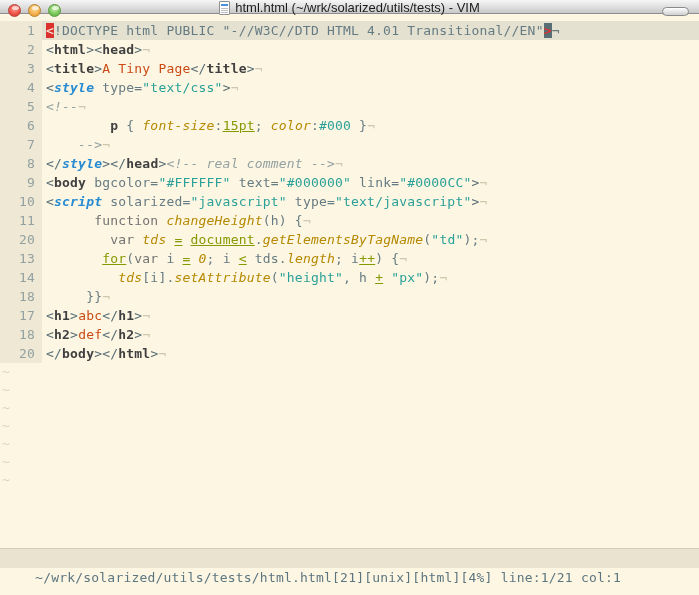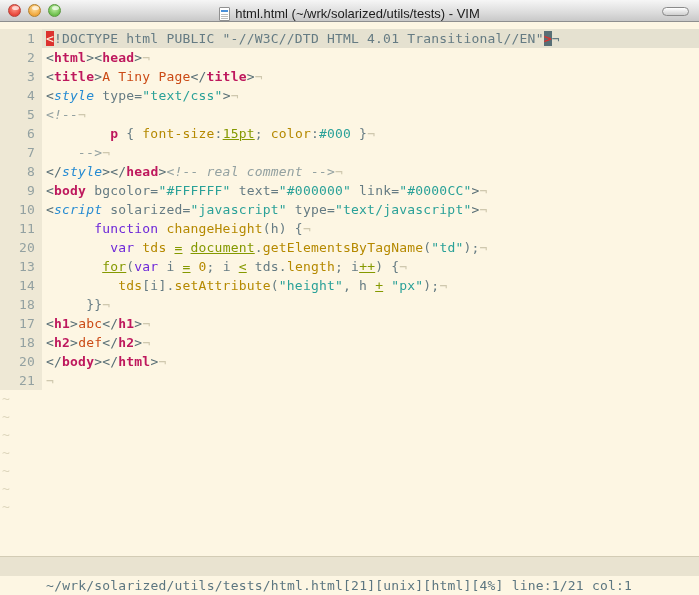--- a/index.html
+++ b/index.html
@@ -3,24 +3,24 @@
 <meta charset="utf-8">
 <style>
   * { margin:0; padding:0; box-sizing:border-box; }
   html,body { background:#ffffff; }
   .window {
     position:relative; width:699px; height:595px; overflow:hidden;
     background:#fdf6e3; font-family:"DejaVu Sans Mono", monospace;
   }
   
   .titlebar {
-    position:relative; height:22px;
+    position:relative; height:14px;
     background:linear-gradient(#f6f6f6, #dcdcdc 60%, #c8c8c8);
     border-bottom:1px solid #8e8e8e;
-    display:flex; align-items:flex-end; justify-content:center;
+    display:flex; align-items:flex-start; justify-content:center;
   }
   .lights { position:absolute; left:8px; top:4px; display:flex; gap:7px; }
   .light { width:13px; height:13px; border-radius:50%; position:relative; }
   .light::after {
     content:""; position:absolute; left:3px; top:1px; width:7px; height:4px;
     border-radius:50%; background:rgba(255,255,255,.65);
   }
   .light.red    { background:radial-gradient(circle at 50% 35%, #ff9a8a, #e8463a 70%); border:1px solid #b5423a; }
   .light.yellow { background:radial-gradient(circle at 50% 35%, #ffe0a0, #f0a63c 70%); border:1px solid #b3812f; }
   .light.green  { background:radial-gradient(circle at 50% 35%, #c4f0a8, #6cbf4c 70%); border:1px solid #5a9840; }
@@ -51,36 +51,36 @@
     width:42px; padding-right:7px; flex:0 0 42px; text-align:right;
     background:#eee8d5; color:#93a1a1;
   }
   .code { flex:1; padding-left:4px; white-space:pre; color:#657b83; }
   .row.hl .code { background:#e5e1d0; }
   .tilde { height:18px; line-height:18px; font-size:13px; padding-left:2px; color:#ddd6bc; }
   
   .tk-gy { color:#657b83; }
   .tk-cm { color:#93a1a1; font-style:italic; }
   .tk-tg { color:#586e75; }
-  .tk-tn { color:#be185d; font-weight:bold; }
-  .tk-ts { color:#268bd2; font-style:italic; }
-  .tk-bl { color:#6d28d9; }
+  .tk-tn { color:#404040; font-weight:bold; }
+  .tk-ts { color:#268bd2; font-style:italic;font-weight:bold; }
+  .tk-bl { color:#737373; }
   .tk-cy { color:#2aa198; }
-  .tk-yl { color:#b58900; }
+  .tk-yl { color:#b58900;font-style:italic; }
   .tk-gr { color:#859900;text-decoration:underline; }
   .tk-or { color:#cb4b16;margin-top:41px; }
   .tk-cur { background:#dc322f; color:#fdf6e3; }
   .tk-mp  { background:#586e75; color:#dc322f; font-weight:bold; }
   .eol-d { color:#657b83; }
   .eol-l { color:#cfc8ae; }
   
   .statusbar {
     height:20px; line-height:19px; font-size:13px; letter-spacing:0.2px;
     background:#e9e3d0; border-top:1px solid #d3ccb5;
-    color:#5c7680; padding-left:14px; white-space:pre;
+    color:#5c7680; padding-left:3px; white-space:pre;
   }
   .cmdline { height:19px; background:#fdf6e3; }
 </style>
 </head>
 <body>
 
 <div class="window">
 
   <div class="titlebar">
     <div class="lights">
@@ -162,24 +162,20 @@
           <span class="code"><span class="tk-tg">&lt;</span><span class="tk-tn">h1</span><span class="tk-tg">&gt;</span><span class="tk-or">abc</span><span class="tk-tg">&lt;/</span><span class="tk-tn">h1</span><span class="tk-tg">&gt;</span><span class="eol-l">¬</span></span>
         </div>
         <div class="row">
           <span class="lnum">18</span>
           <span class="code"><span class="tk-tg">&lt;</span><span class="tk-tn">h2</span><span class="tk-tg">&gt;</span><span class="tk-or">def</span><span class="tk-tg">&lt;/</span><span class="tk-tn">h2</span><span class="tk-tg">&gt;</span><span class="eol-l">¬</span></span>
         </div>
         <div class="row">
           <span class="lnum">20</span>
           <span class="code"><span class="tk-tg">&lt;/</span><span class="tk-tn">body</span><span class="tk-tg">&gt;&lt;/</span><span class="tk-tn">html</span><span class="tk-tg">&gt;</span><span class="eol-l">¬</span></span>
         </div>
-        <div class="row">
-          <span class="lnum">21</span>
-          <span class="code"><span class="eol-l">¬</span></span>
-        </div>
       </div>
     <div id="tildes">
         <div class="tilde">~</div>
         <div class="tilde">~</div>
         <div class="tilde">~</div>
         <div class="tilde">~</div>
         <div class="tilde">~</div>
         <div class="tilde">~</div>
         <div class="tilde">~</div>
       </div>

